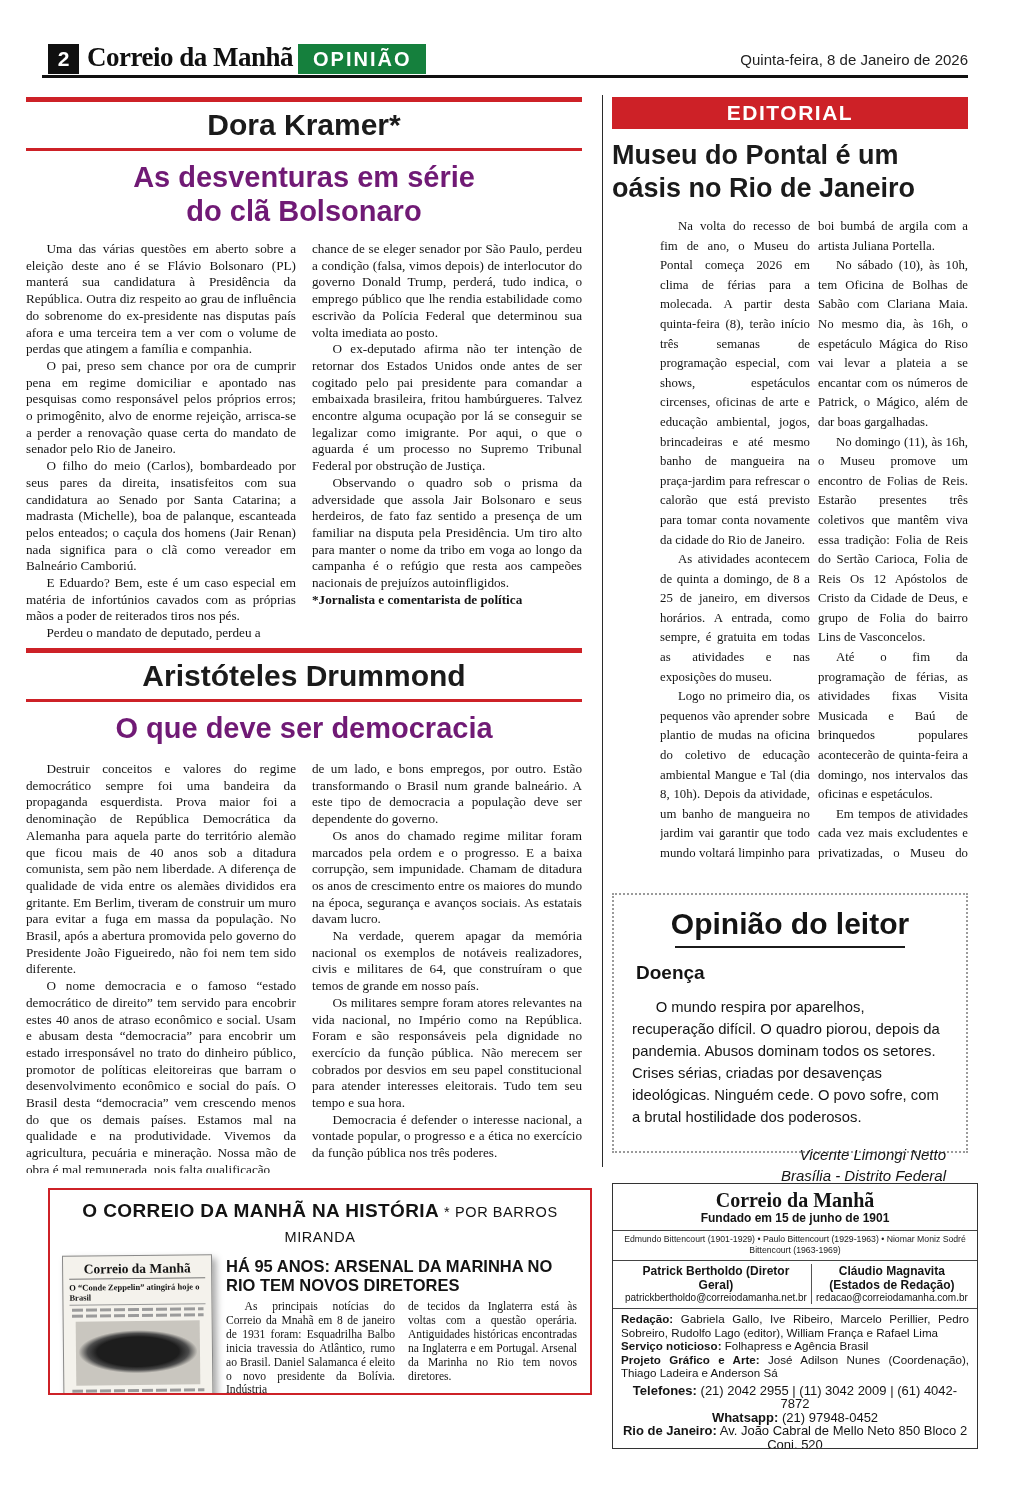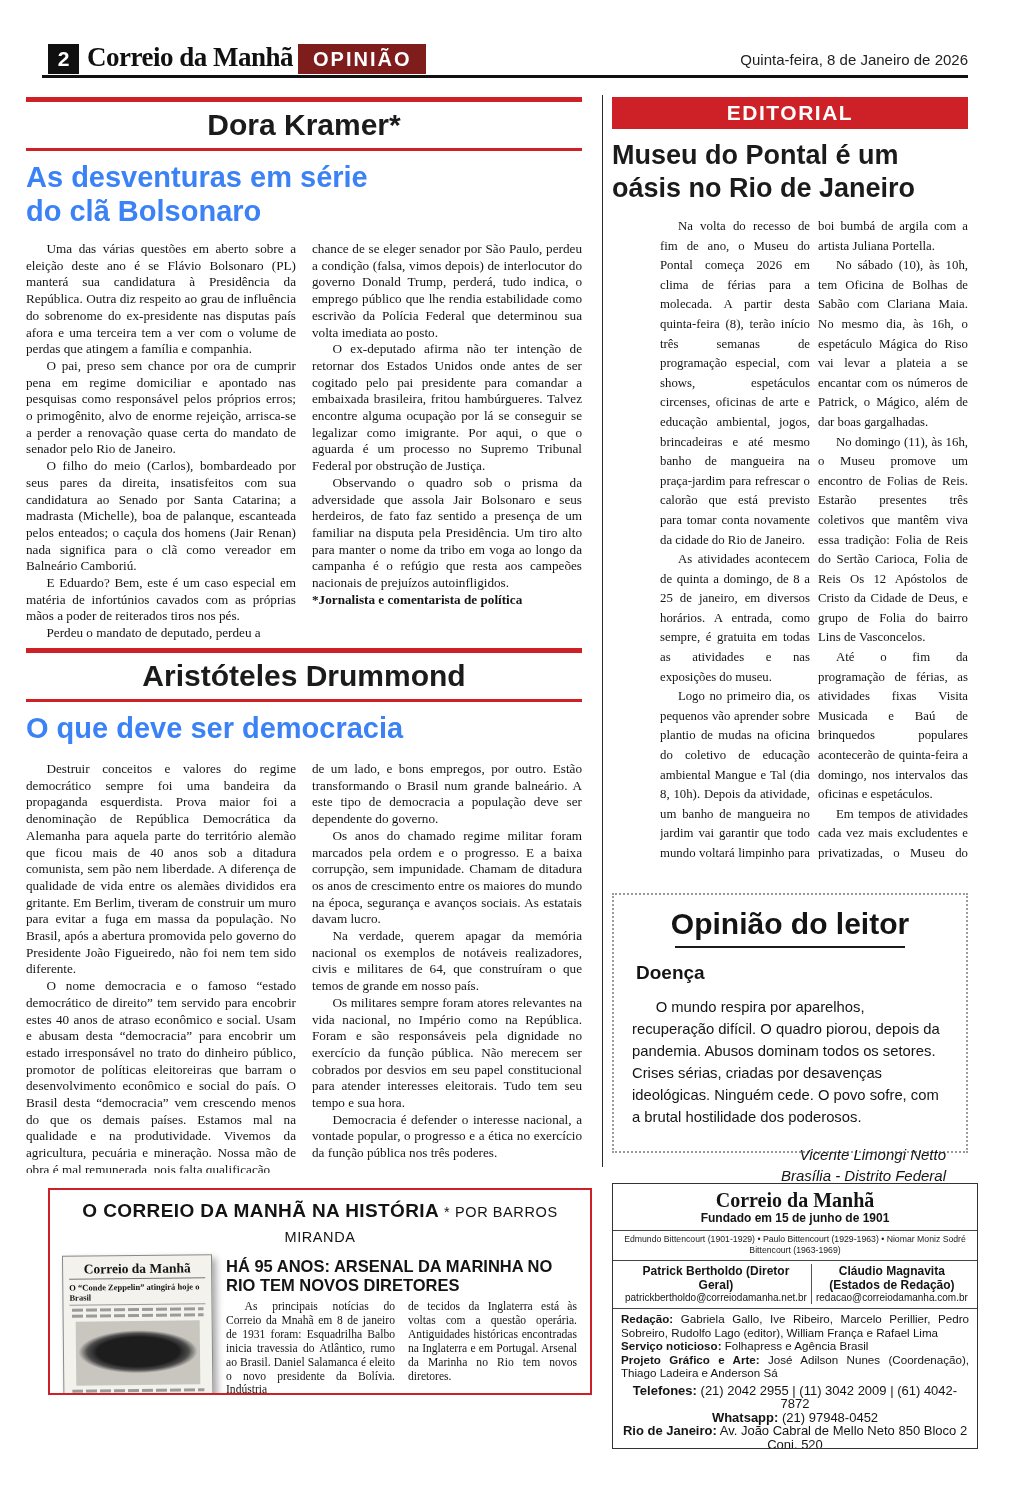--- a/index.html
+++ b/index.html
@@ -5,31 +5,31 @@
   html,body{margin:0;padding:0;background:#e8e8e8;}
   #page{position:relative;width:1010px;height:1488px;background:#ffffff;margin:0 auto;
         font-family:"Liberation Serif","DejaVu Serif",serif;color:#141414;overflow:hidden;}
   .sans{font-family:"Liberation Sans","DejaVu Sans",sans-serif;}
   .abs{position:absolute;}
 
   
   .pagenum{left:48px;top:44px;width:31px;height:30px;background:#101010;color:#fff;
            font:700 21px/30px "Liberation Sans",sans-serif;text-align:center;}
   .masthead-top{left:87px;top:42px;font:700 27px/30px "Liberation Serif",serif;letter-spacing:-0.5px;color:#101010;}
-  .optag{left:298px;top:44px;height:30px;background:#7f1d1d;color:#fff;padding:0 15px;
+  .optag{left:298px;top:44px;height:30px;background:#15803d;color:#fff;padding:0 15px;
          font:700 20px/30px "Liberation Sans",sans-serif;letter-spacing:2px;}
   .edition-date{right:42px;top:51px;font:400 15px "Liberation Sans",sans-serif;color:#222;}
   .header-rule{left:42px;top:75px;width:926px;height:3px;background:#101010;}
   .vdivider{left:602px;top:95px;width:1px;height:1072px;background:#2a2a2a;}
 
   
   .rule-thick{height:5px;background:var(--red);}
   .rule-thin{height:3px;background:var(--red);}
   .art-author{text-align:center;font:700 30px/38px "Liberation Sans",sans-serif;margin:4px 0;color:#1b1b1b;}
-  .art-headline{font:600 29px/34px "Liberation Sans",sans-serif;margin:9px 0 13px;color:#3b82f6;}
+  .art-headline{text-align:center;font:600 29px/34px "Liberation Sans",sans-serif;margin:9px 0 13px;color:#701a75;}
 
   
   .cols{display:flex;gap:16px;justify-content:space-between;}
   .col{flex:1;min-width:0;}
   .bodytext p{margin:0;text-indent:1.55em;text-align:justify;font-size:13.2px;line-height:16.7px;hyphens:auto;}
   .bodytext p.cont{text-indent:0;}
   .signature{margin-top:22px;text-align:right;font-weight:700;font-size:14.5px;}
 
   
   .ed-label{background:var(--red);color:#fff;text-align:center;height:32px;

